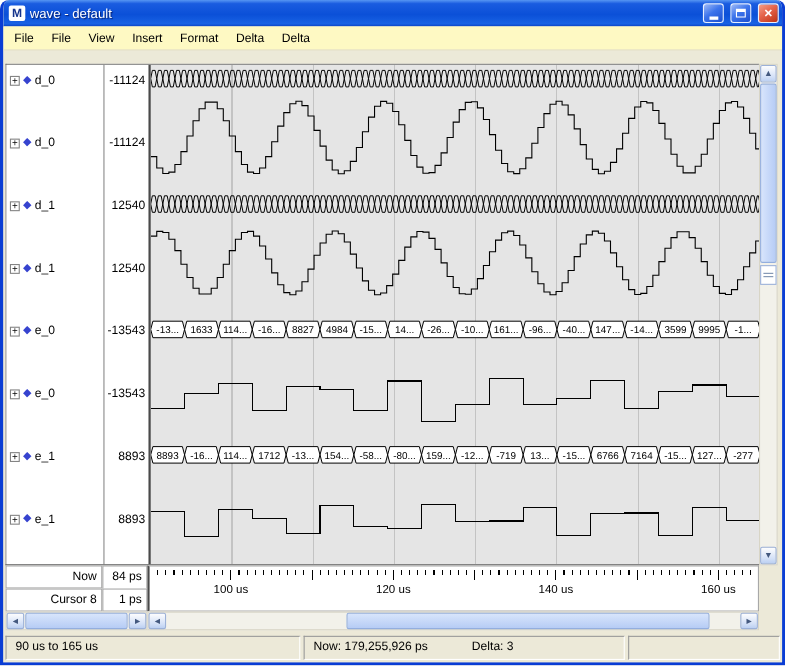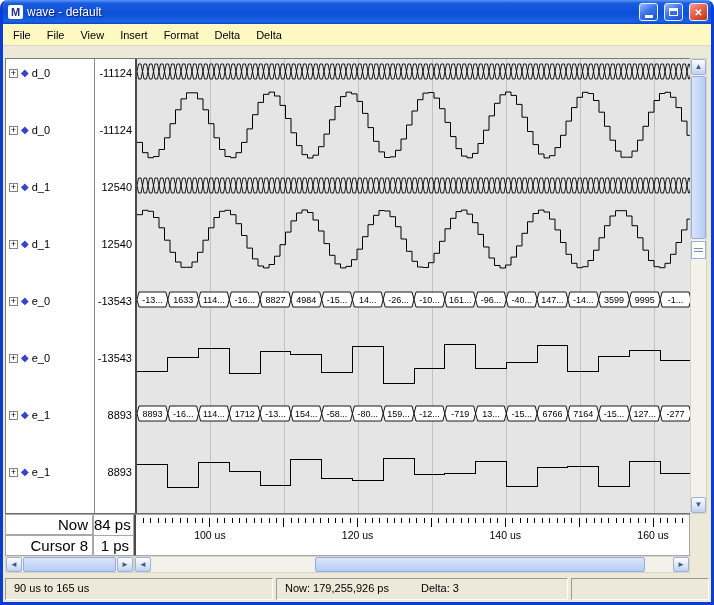--- a/index.html
+++ b/index.html
@@ -22,21 +22,21 @@
   .values-col{position:absolute;left:88px;top:0;width:41px;height:454px;background:#fff;border-left:1px solid #8a8a8a;overflow:hidden}
   .wave-col{position:absolute;left:129px;top:0;width:555px;height:454px;background:#e5e5e5;border-left:2px solid #4a4a4a;overflow:hidden}
   .name-row{display:flex;align-items:center;gap:3px;padding-left:3px}
   .expander{width:9px;height:9px;border:1px solid #848484;background:#fff;font-size:9px;line-height:7px;text-align:center;color:#000;flex:none}
   .diamond{color:#3643cf;font-size:10px;line-height:10px;flex:none}
   .sig-name{font-size:11px;color:#000}
   .value-row{display:flex;align-items:center;justify-content:flex-end;padding-right:3px;font-size:11px;color:#000}
   svg{display:block}
   svg text{font-family:"Liberation Sans",sans-serif}
   .strip-sep{position:absolute;left:2px;top:467px;width:685px;height:1px;background:#6d6d6d}
-  .cell{position:absolute;background:#fff;border:1px solid #a8a8a8;font-size:15px;color:#000;text-align:right;padding-right:4px;line-height:19px;white-space:nowrap;overflow:hidden}
+  .cell{position:absolute;background:#fff;border:1px solid #a8a8a8;font-size:11px;color:#000;text-align:right;padding-right:4px;line-height:19px;white-space:nowrap;overflow:hidden}
   .now-name{left:2px;top:468px;width:88px;height:21px}
   .cur-name{left:2px;top:489px;width:88px;height:21px}
   .now-val{left:90px;top:468px;width:41px;height:27px}
   .cur-val{left:90px;top:489px;width:41px;height:21px}
   .ruler-box{position:absolute;left:131px;top:468px;width:556px;height:42px;background:#fff;border:1px solid #a8a8a8;border-left:2px solid #4a4a4a}
   .vscroll{position:absolute;left:687px;top:12px;width:17px;height:456px;background:#f2f1ea;border:1px solid #d8d5c6}
   .sbtn{background:linear-gradient(180deg,#fdfdfe,#d3e0f7 70%,#bcd0f2);border:1px solid #9cb1d8;border-radius:2px;color:#44597f;font-size:8px;line-height:8px;display:flex;align-items:center;justify-content:center;position:absolute}
   .vscroll .sbtn{width:15px;height:16px;left:0}
   .sbtn.up{top:0}
   .sbtn.down{bottom:0}
@@ -46,21 +46,21 @@
   .hscroll{position:absolute;top:510px;height:17px;background:#f2f1ea;border:1px solid #d8d5c6}
   .hscroll .sbtn{width:16px;height:15px;top:0}
   .sbtn.left{left:0}
   .sbtn.right{right:0}
   .hthumb{position:absolute;top:0;height:15px;background:linear-gradient(180deg,#d8e5fc,#b6ccf5);border:1px solid #93aede;border-radius:2px}
   .hs-main{left:131px;width:556px}
   .hs-names{left:2px;width:129px}
   .statusbar{height:27px;display:flex;gap:3px;padding:3px 2px 2px 2px;background:#ece9d8;align-items:stretch}
   .scell{border:1px solid;border-color:#9a9a9a #fff #fff #9a9a9a;background:#ece9d8;font-size:11px;color:#000;padding:3px 8px;white-space:nowrap;overflow:hidden}
   .scell.s1{width:268px}
-  .scell.s2{width:292px;display:flex;gap:32px}
+  .scell.s2{width:292px;display:flex;gap:40px}
   .scell.s3{flex:1}
 </style>
 </head>
 <body>
 
 <div class="window">
 
   <div class="titlebar">
     <div class="app-icon">M</div>
     <div class="title-text">wave - default</div>

